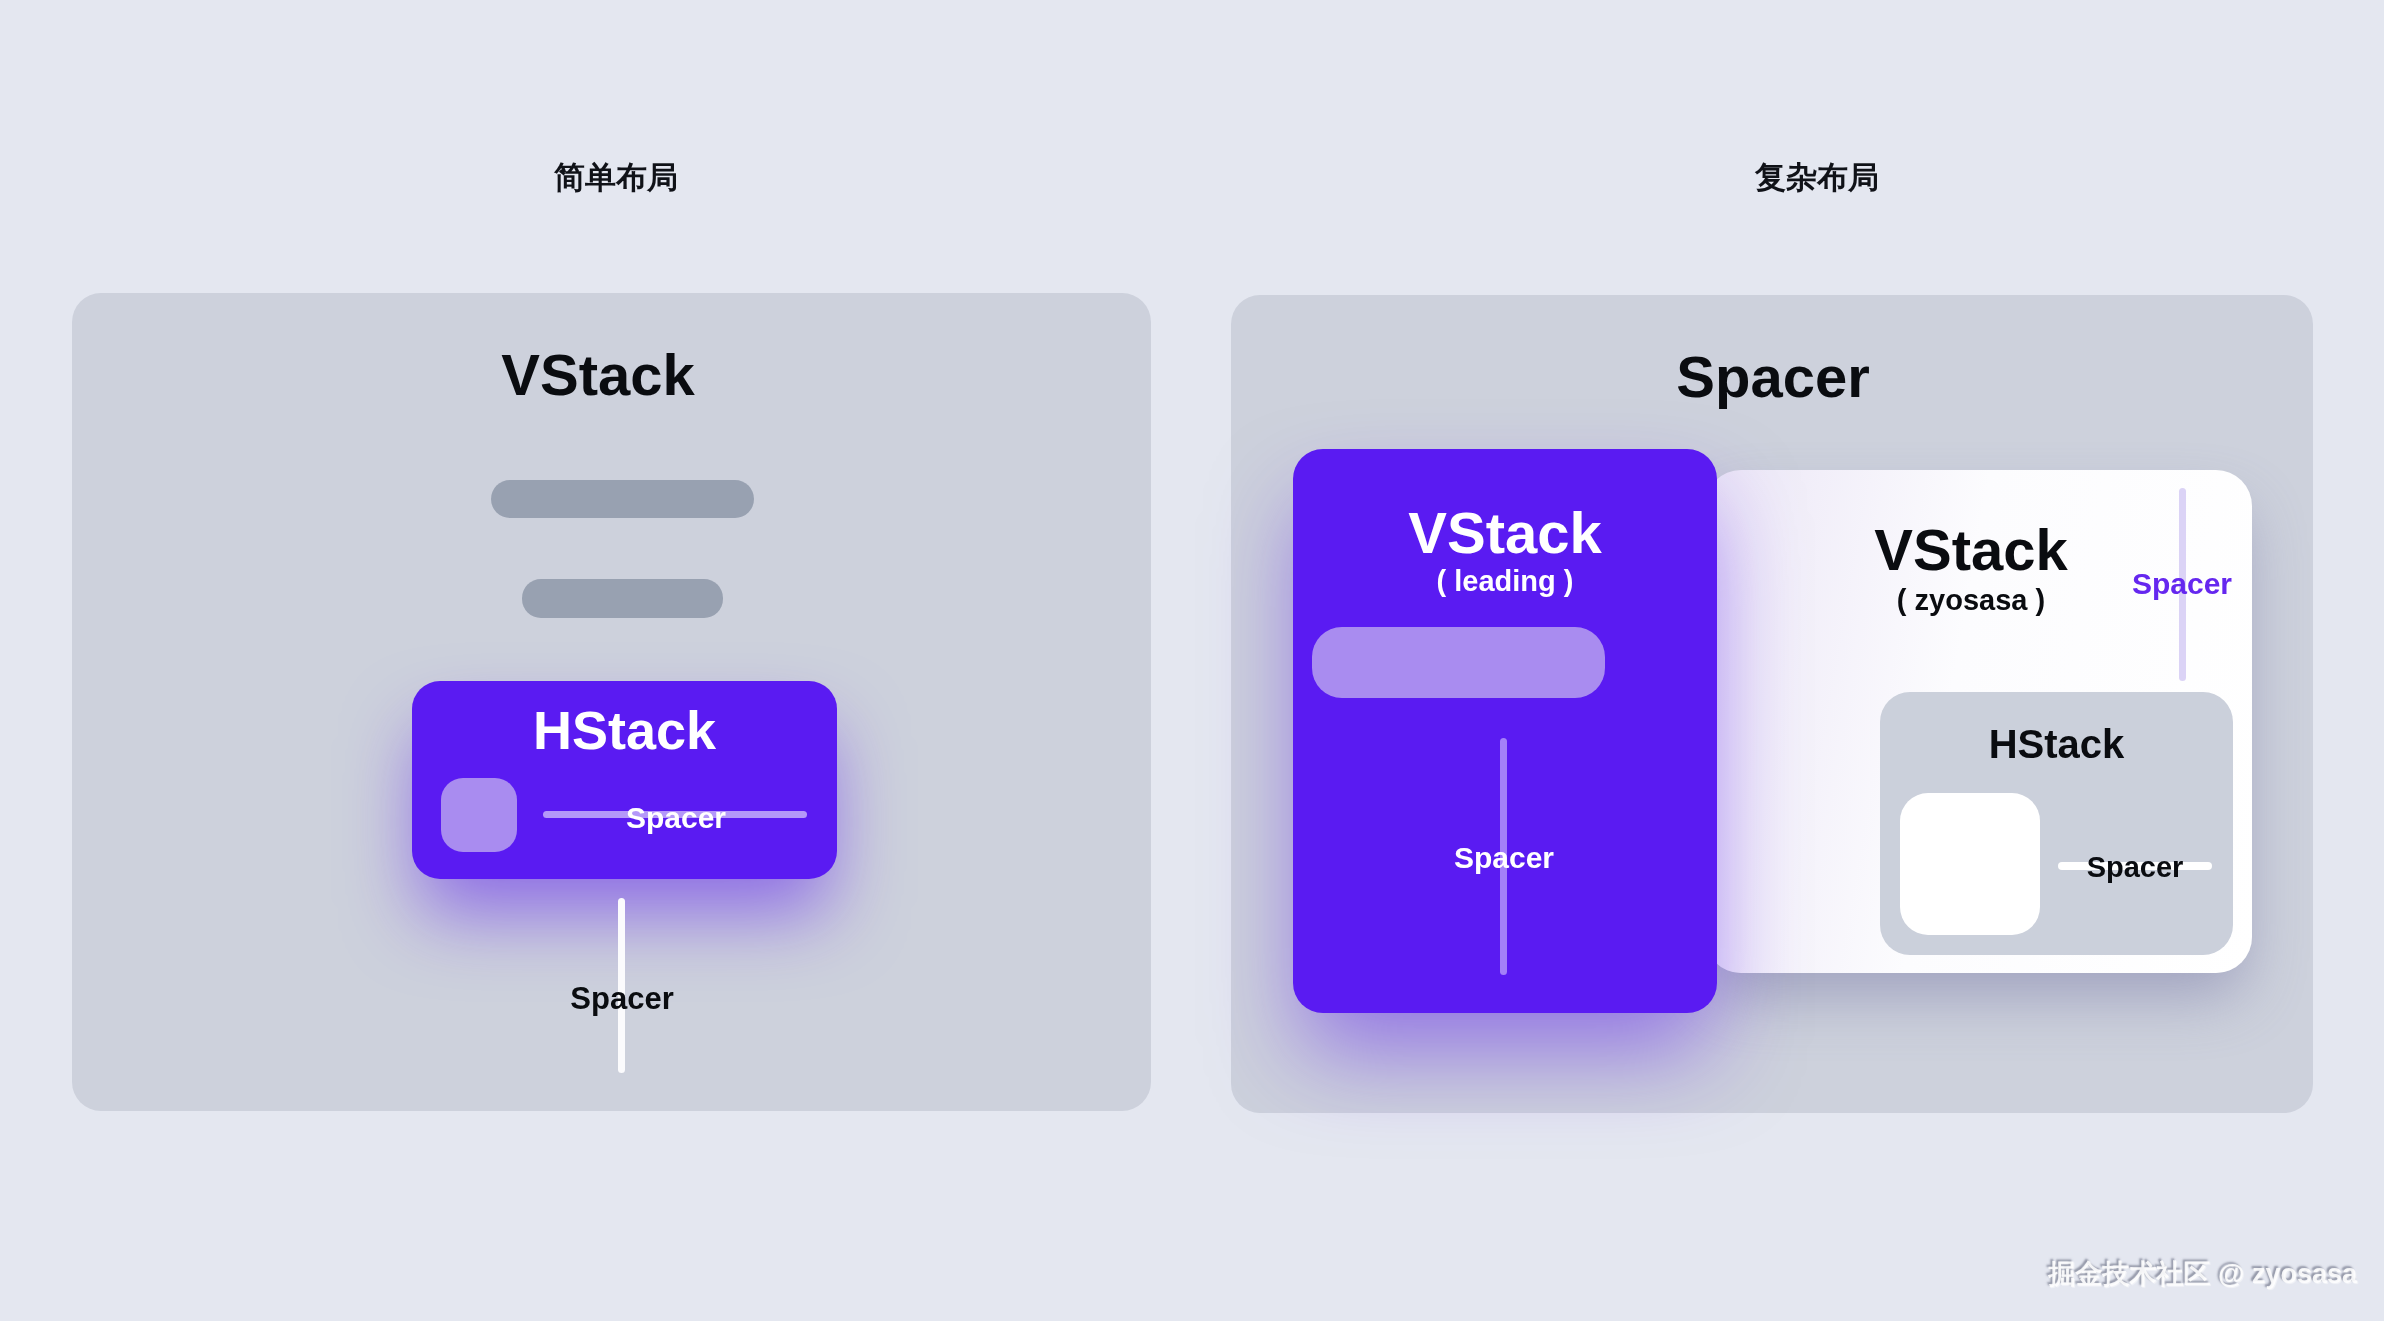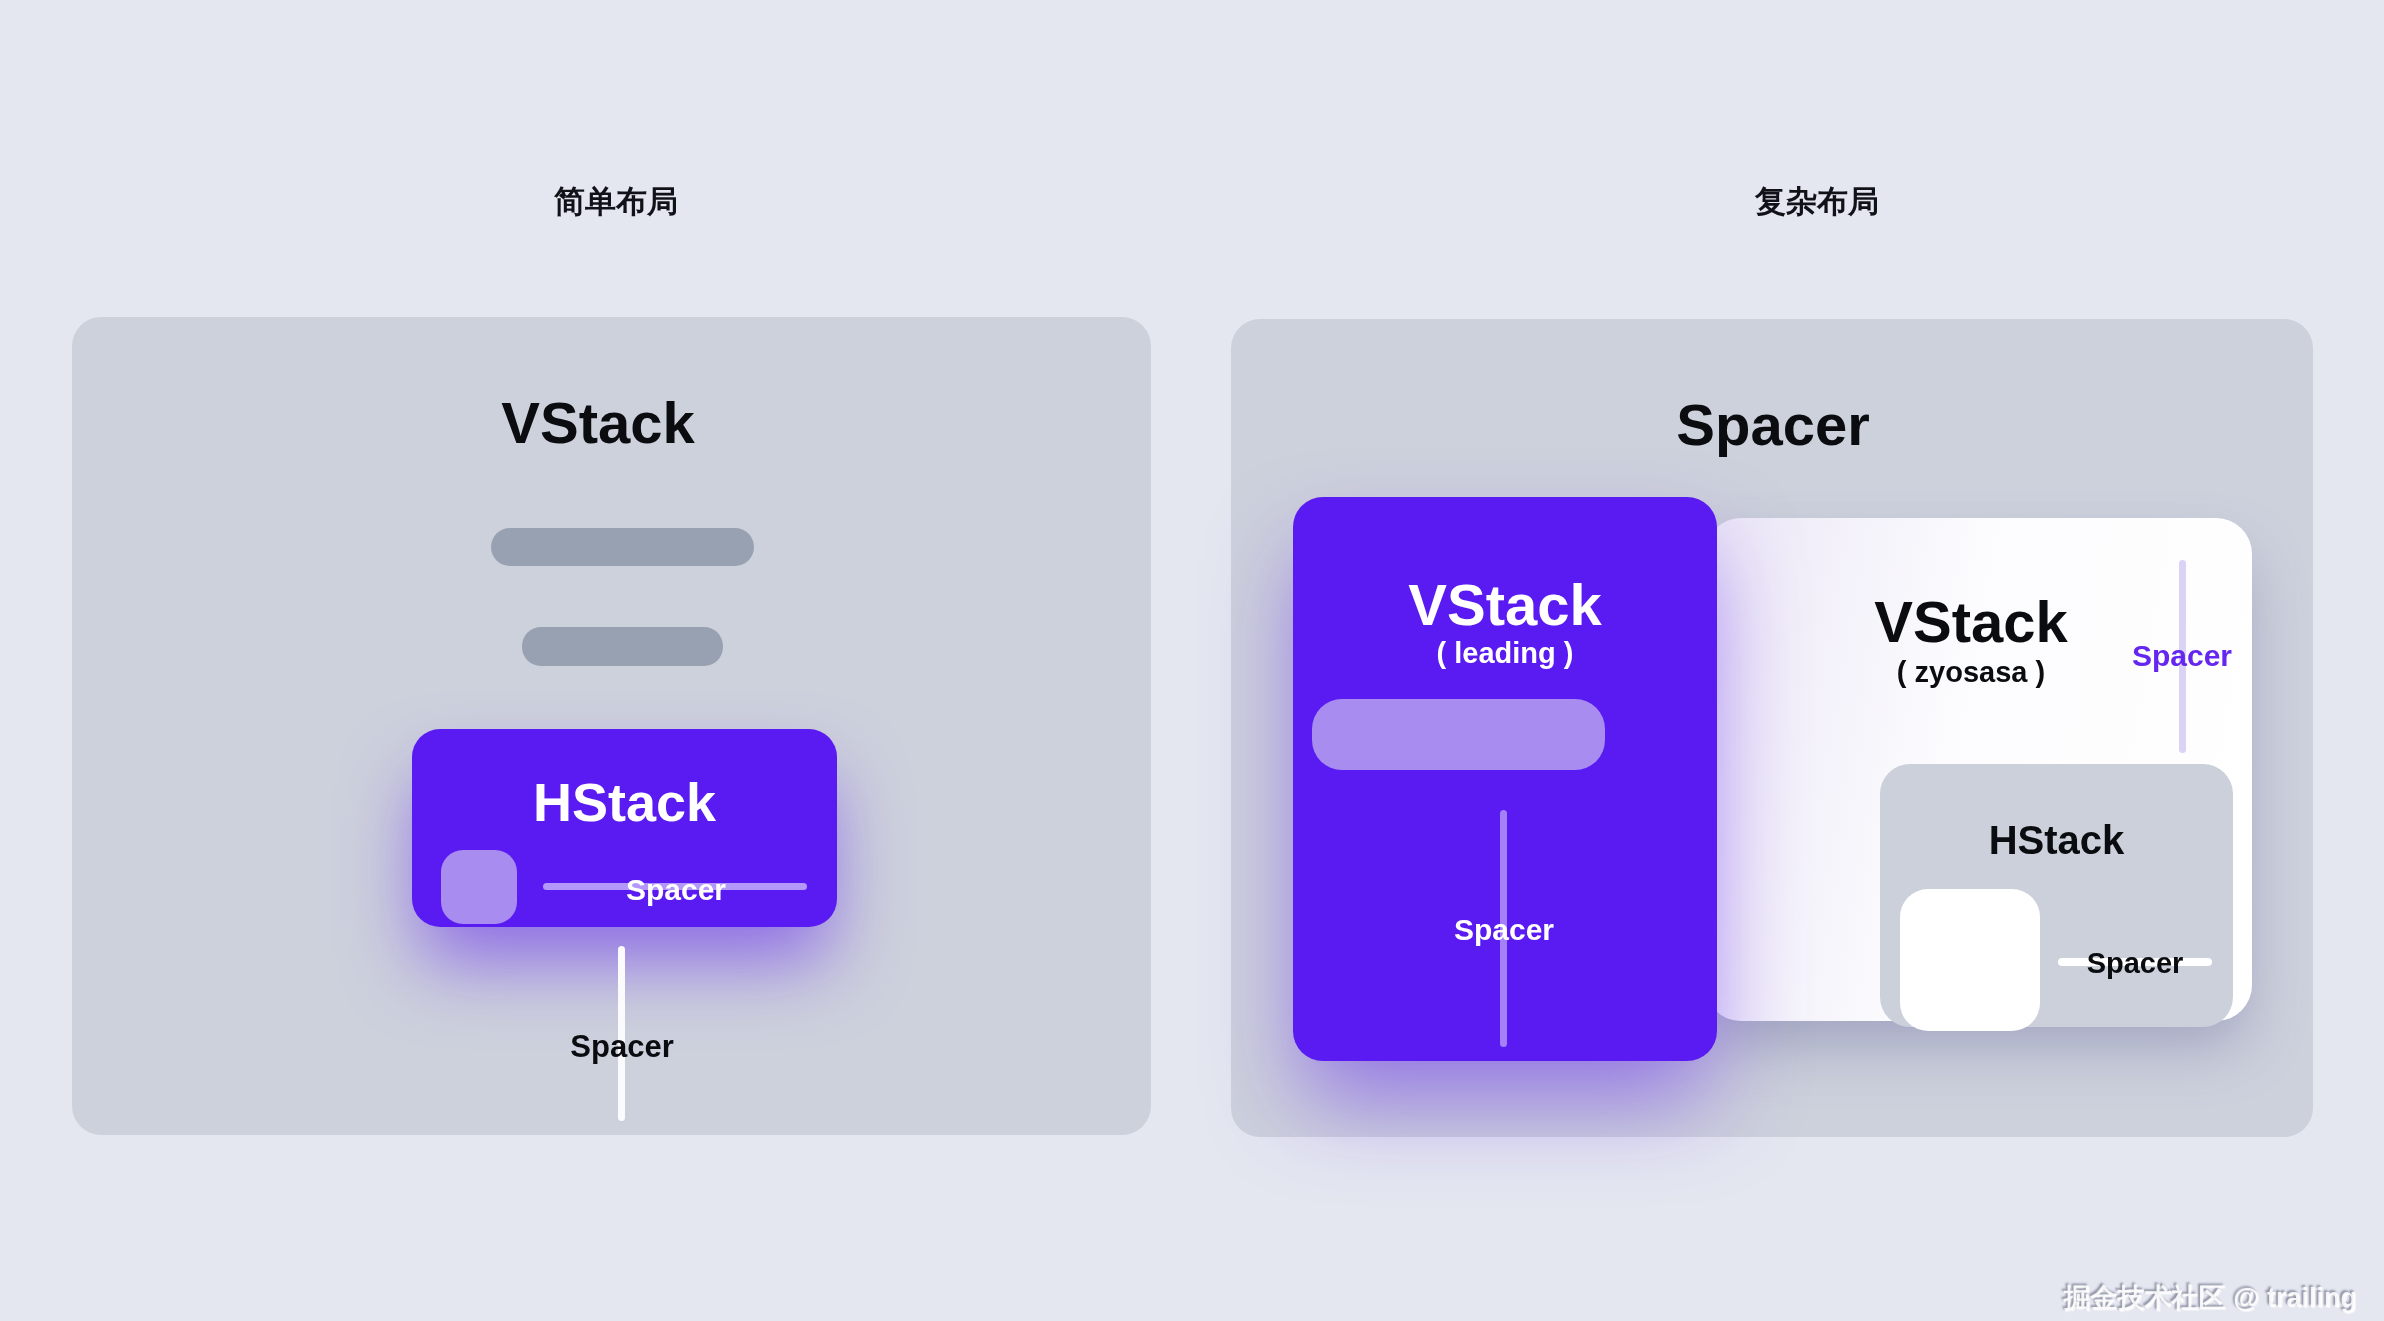--- a/index.html
+++ b/index.html
@@ -13,21 +13,21 @@
     --spacer-purple-text:#6527EF;
   }
   *{box-sizing:border-box;margin:0;padding:0;}
   html,body{width:2384px;height:1321px;}
   body{
     background:var(--background);
     font-family:"Liberation Sans", sans-serif;
     overflow:hidden;
   }
   .canvas{position:relative;width:2384px;height:1321px;}
-  .abs{position:absolute;margin-top:24px;}
+  .abs{position:absolute;}
   .ctr{transform:translateX(-50%);white-space:nowrap;}
 
   
   .h-cn{font-size:31px;font-weight:700;color:#101218;}
   .h-en{font-size:47px;font-weight:700;color:var(--heading-slate);letter-spacing:.5px;}
 
   
   .panel{background:var(--panel);border-radius:29px;}
   .panel-left{left:72px;top:293px;width:1079px;height:818px;}
   .panel-right{left:1231px;top:295px;width:1082px;height:818px;}
@@ -136,15 +136,15 @@
 
     <div class="abs purple-card">
       <div class="abs ctr title">VStack</div>
       <div class="abs ctr card-subtitle">( leading )</div>
       <div class="abs leading-bar"></div>
       <div class="abs leading-vline"></div>
       <div class="abs ctr spacer-label">Spacer</div>
     </div>
   </div>
 
-  <div class="abs watermark">掘金技术社区 @ trailing</div>
+  <div class="abs watermark">掘金技术社区 @ zyosasa</div>
 
 </div>
 
 </body></html>

